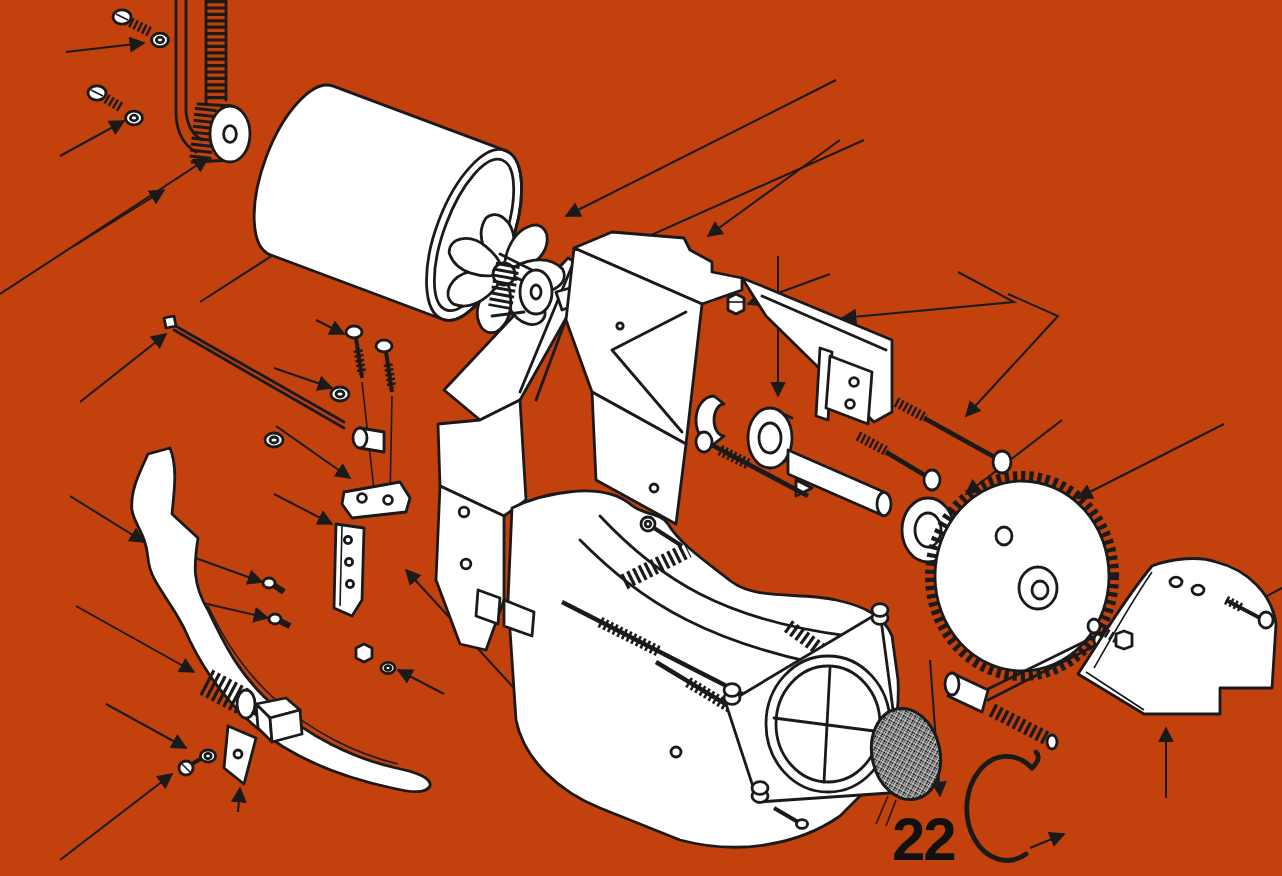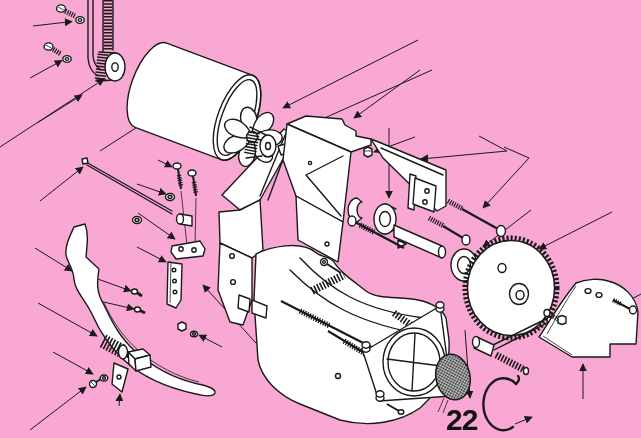--- a/index.html
+++ b/index.html
@@ -1,16 +1,16 @@
 <!DOCTYPE html>
 <html><head>
 <meta charset="utf-8">
 <style>
   html,body{margin:0;padding:0;background:#fff;}
-  .stage{position:relative;width:641px;height:438px;background:#f9a8d4;overflow:hidden;
+  .stage{position:relative;width:641px;height:438px;background:#c2410c;overflow:hidden;
          font-family:"Liberation Sans","DejaVu Sans",sans-serif;}
   svg{display:block}
   .ln{stroke:#1a1a1a;fill:none;stroke-width:1.4;stroke-linejoin:round;stroke-linecap:round;}
   .fw{stroke:#1a1a1a;fill:#ffffff;stroke-width:1.4;stroke-linejoin:round;}
   .ld{stroke:#1a1a1a;fill:none;stroke-width:1;}
   .thin{stroke:#1a1a1a;fill:none;stroke-width:.8;}
   .callout{font-weight:bold;font-size:30px;letter-spacing:-1px;fill:#111;}
 </style>
 </head>
 <body>

